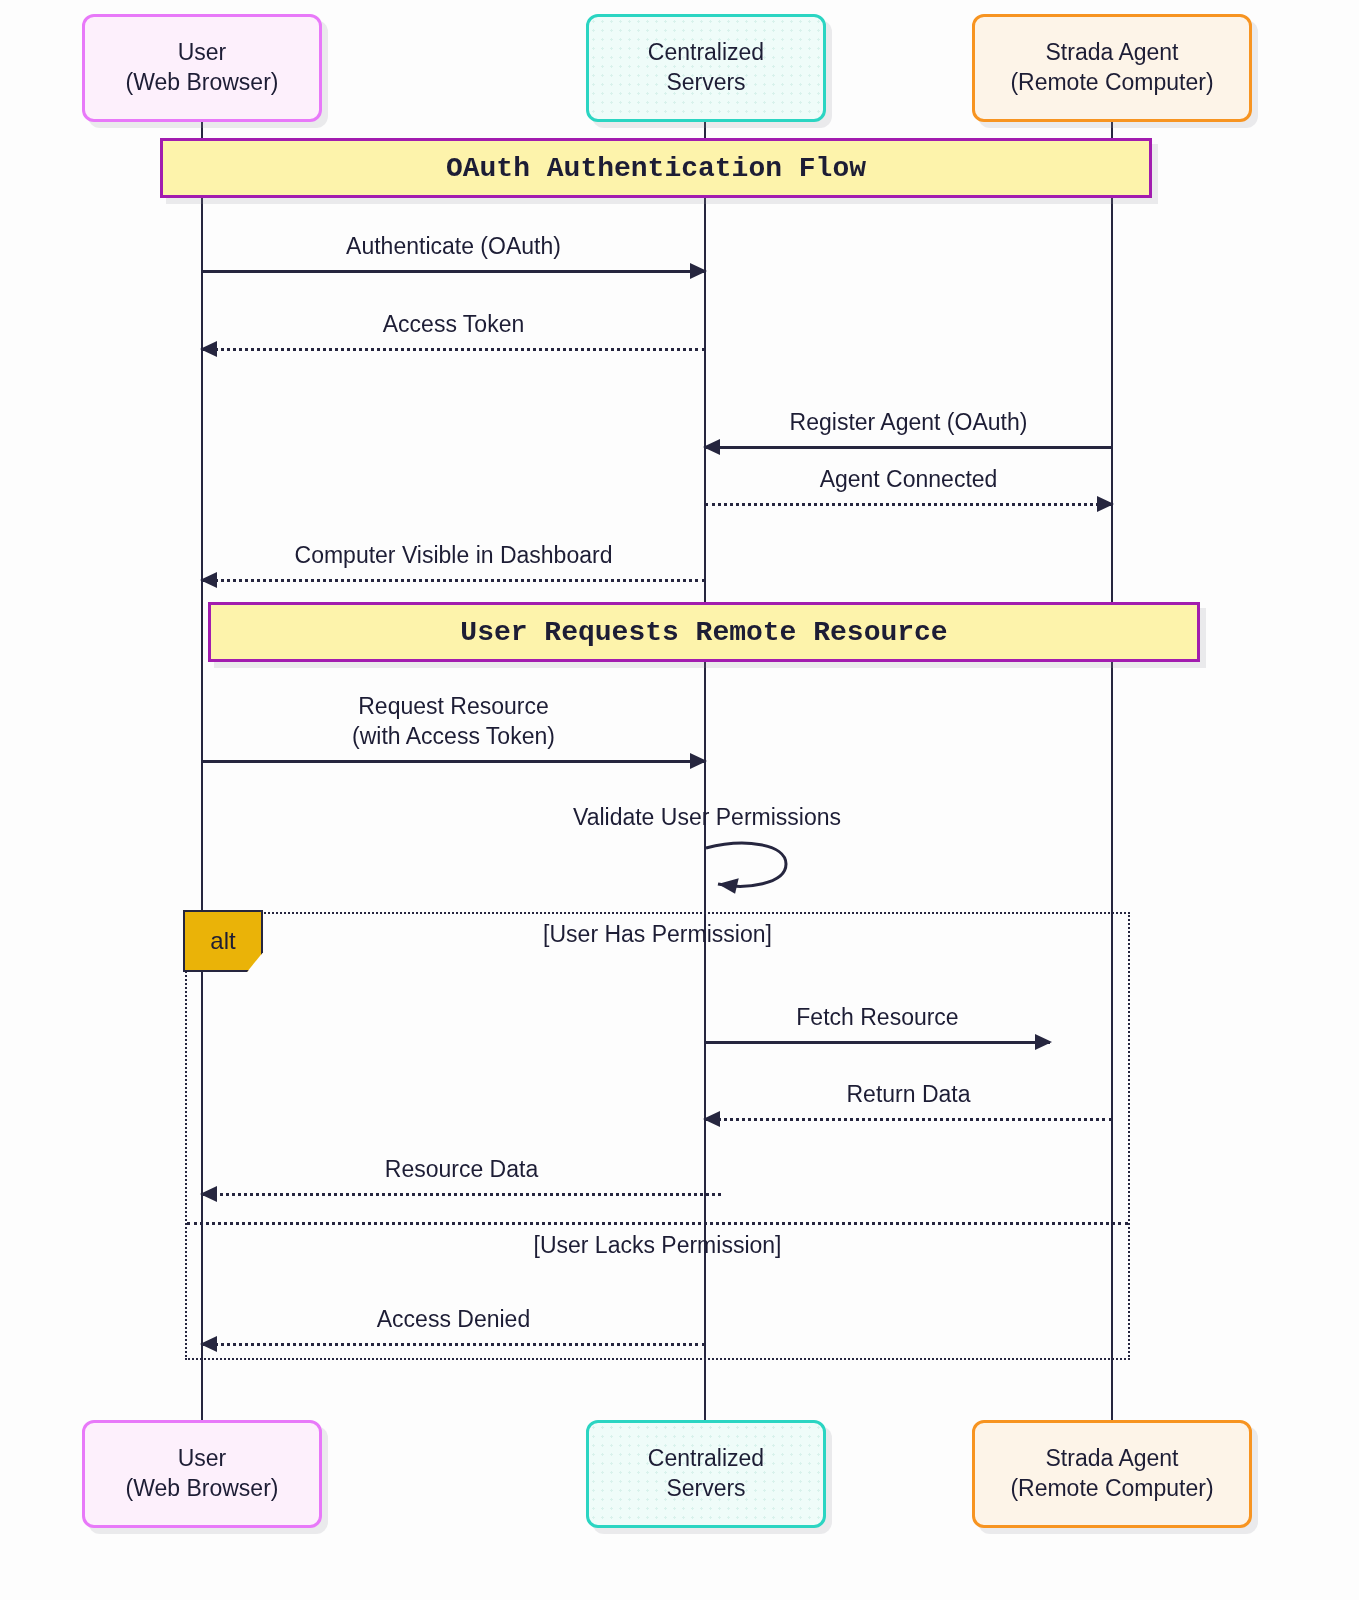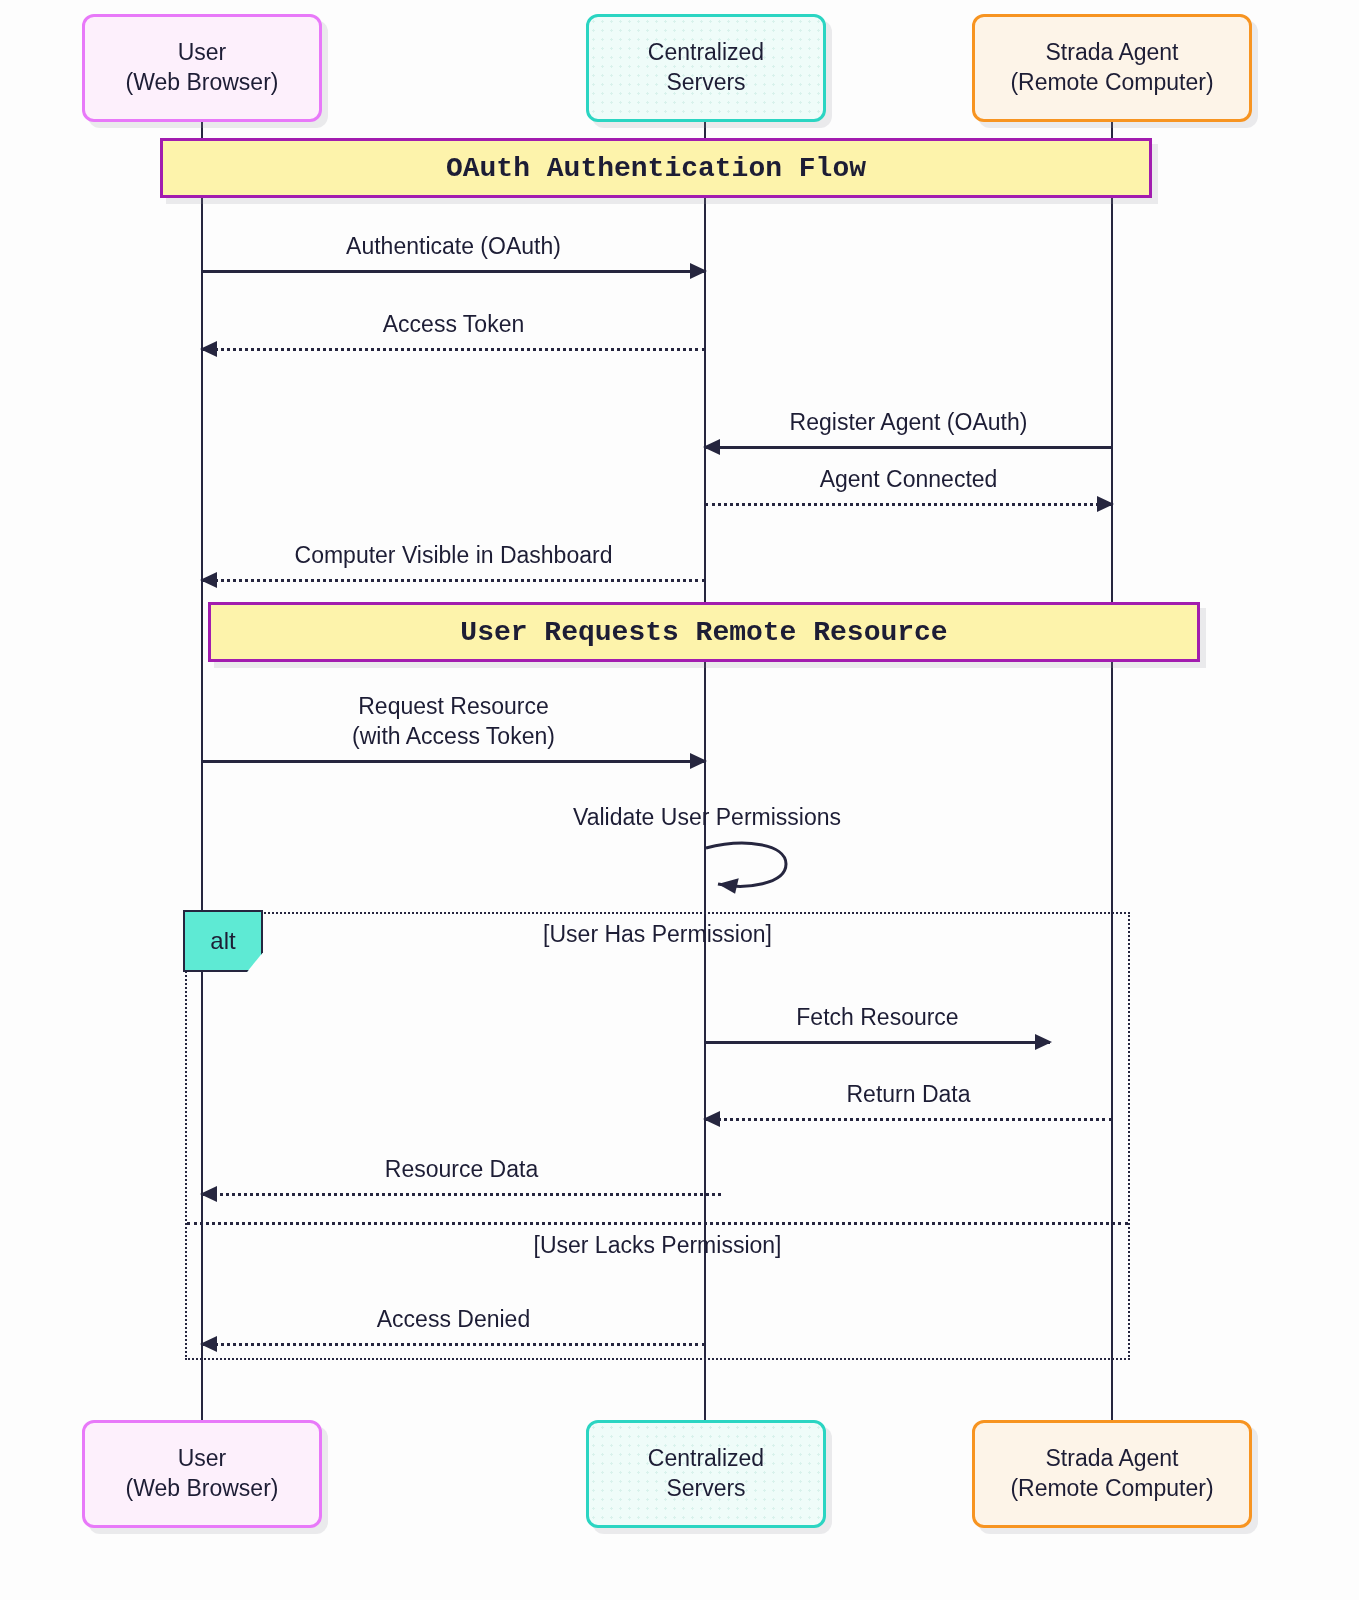--- a/index.html
+++ b/index.html
@@ -41,21 +41,21 @@
   .msg-line.dotted{border-top:3px dotted #26263f;}
   .head{position:absolute;width:0;height:0;top:-10px;}
   .head.right{right:-2px;border-top:8.5px solid transparent;border-bottom:8.5px solid transparent;border-left:17px solid #26263f;}
   .head.left{left:-2px;border-top:8.5px solid transparent;border-bottom:8.5px solid transparent;border-right:17px solid #26263f;}
   
   .alt-frame{
     position:absolute;left:185px;top:912px;width:945px;height:448px;
     border:2px dotted #26263f;box-sizing:border-box;z-index:1;
   }
   .alt-label{
-    position:absolute;left:-2px;top:-2px;width:80px;height:62px;background:#5eead4;
+    position:absolute;left:-2px;top:-2px;width:80px;height:62px;background:#eab308;
     border:2px solid #26263f;box-sizing:border-box;
     display:flex;align-items:center;justify-content:center;font-size:24px;
     clip-path:polygon(0 0,100% 0,100% 68%,80% 100%,0 100%);
     z-index:5;
   }
   .alt-section-label{
     position:absolute;width:100%;text-align:center;font-size:23px;z-index:2;
   }
   .alt-divider{position:absolute;left:0;width:100%;border-top:3px dotted #26263f;}
   

